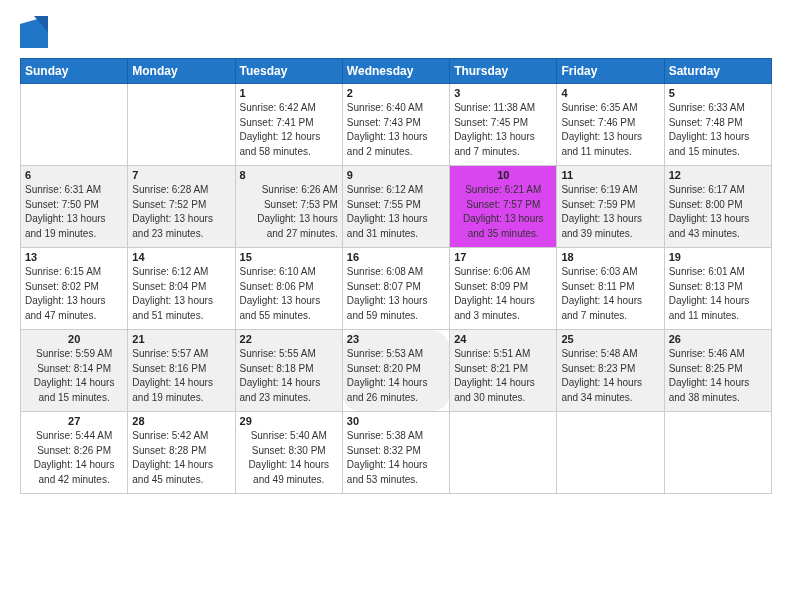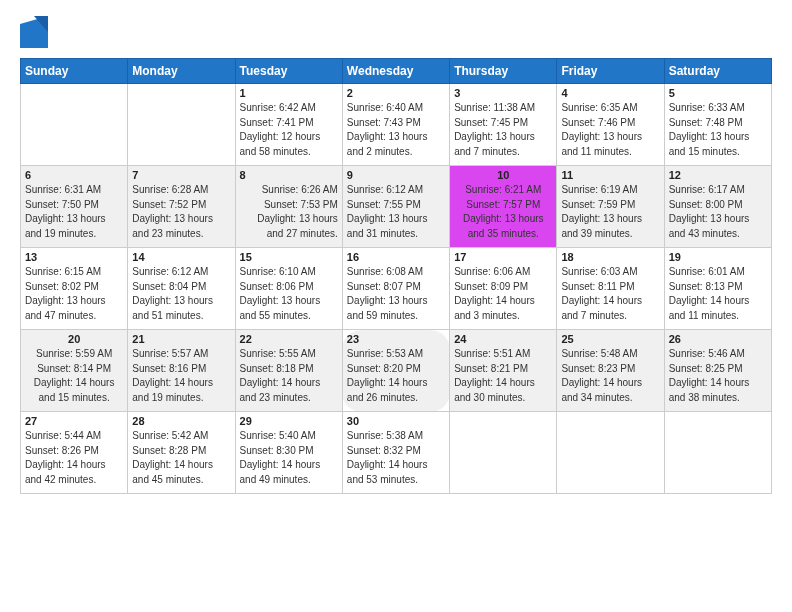--- a/index.html
+++ b/index.html
@@ -301,35 +301,35 @@
 Daylight: 14 hours and 34 minutes.</div>
           </td>
           <td style="background: rgb(240, 240, 240);">
             <span class="day-num">26</span>
             <div class="day-info" style="white-space: pre-line;">Sunrise: 5:46 AM
 Sunset: 8:25 PM
 Daylight: 14 hours and 38 minutes.</div>
           </td>
         </tr>
         <tr>
-          <td style="background: rgb(255, 255, 255);">
+          <td style="background: rgb(255, 255, 255); text-align: center;">
             <span class="day-num">27</span>
             <div class="day-info" style="white-space: pre-line;">Sunrise: 5:44 AM
 Sunset: 8:26 PM
 Daylight: 14 hours and 42 minutes.</div>
           </td>
           <td style="background: rgb(255, 255, 255);">
             <span class="day-num">28</span>
             <div class="day-info" style="white-space: pre-line;">Sunrise: 5:42 AM
 Sunset: 8:28 PM
 Daylight: 14 hours and 45 minutes.</div>
           </td>
           <td style="background: rgb(255, 255, 255);">
             <span class="day-num">29</span>
-            <div class="day-info" style="white-space: pre-line;">Sunrise: 5:40 AM
+            <div class="day-info" style="white-space: pre-line; text-align: center;">Sunrise: 5:40 AM
 Sunset: 8:30 PM
 Daylight: 14 hours and 49 minutes.</div>
           </td>
           <td style="background: rgb(255, 255, 255);">
             <span class="day-num">30</span>
             <div class="day-info" style="white-space: pre-line;">Sunrise: 5:38 AM
 Sunset: 8:32 PM
 Daylight: 14 hours and 53 minutes.</div>
           </td>
           <td class="empty-cell" style="background: rgb(255, 255, 255);"></td>

